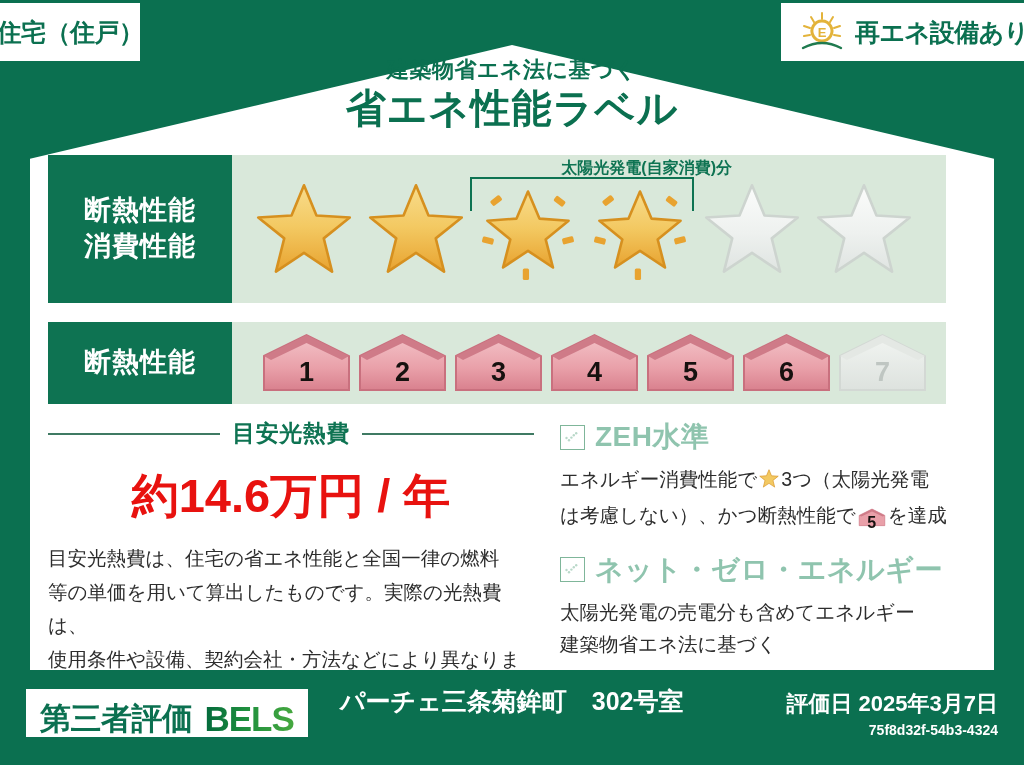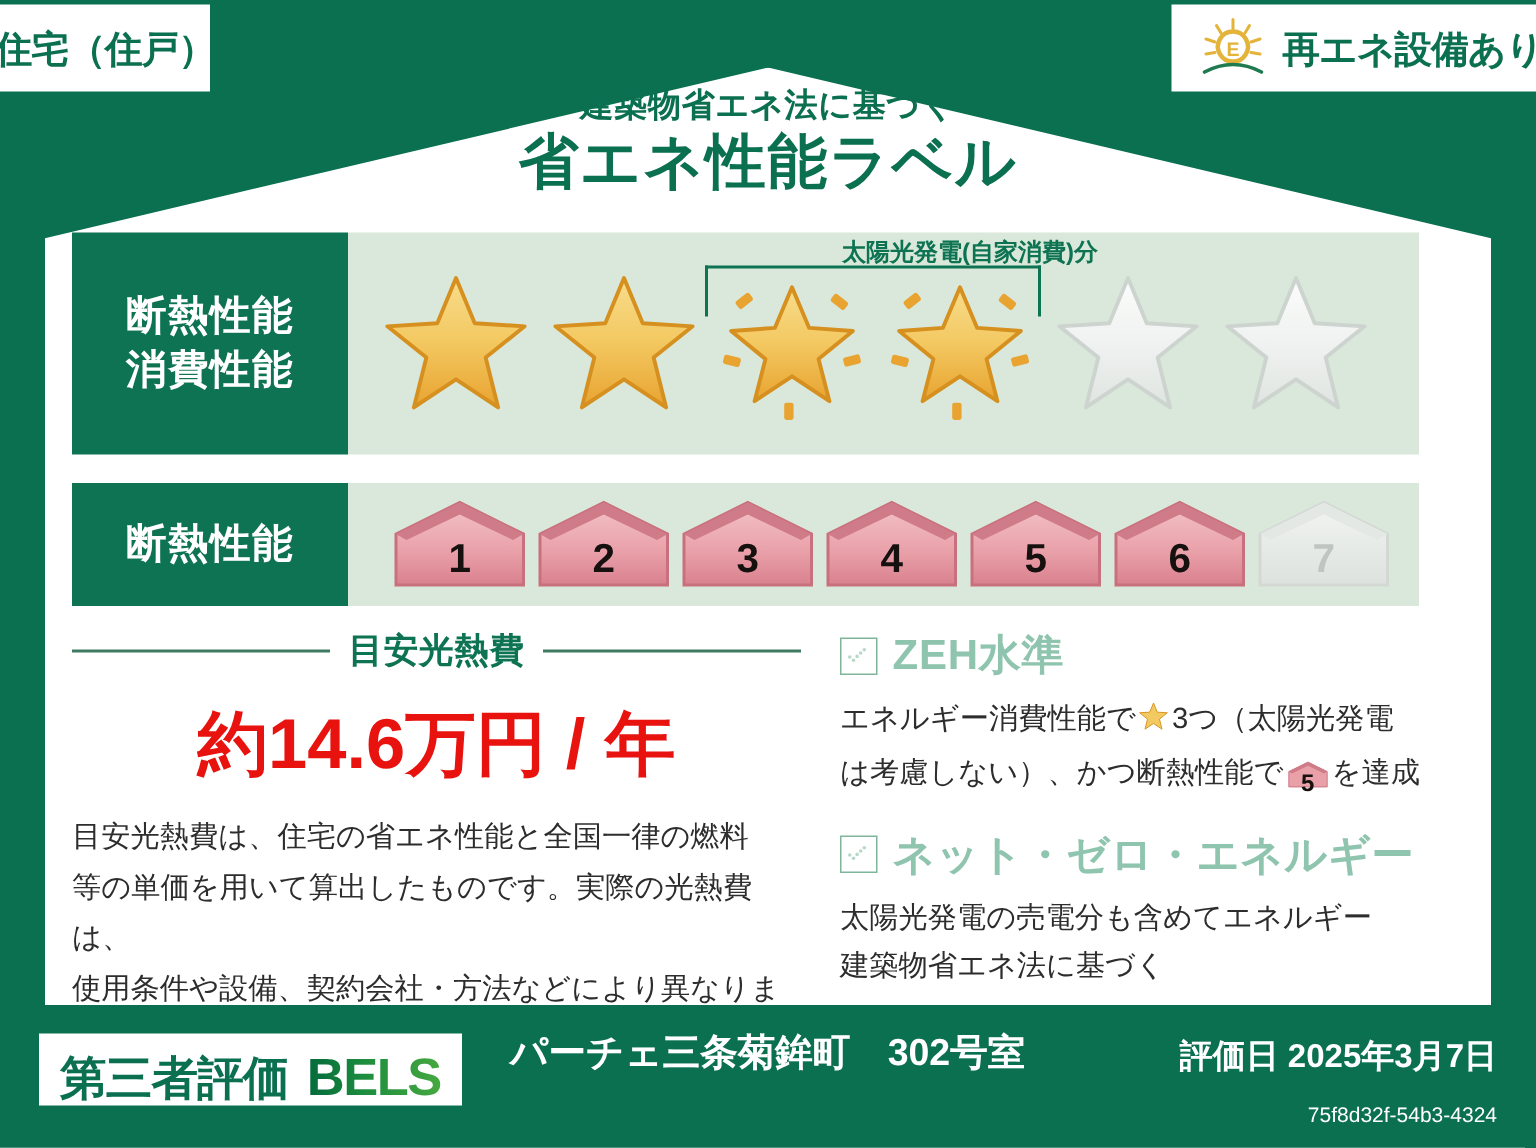--- a/index.html
+++ b/index.html
@@ -346,23 +346,23 @@
   .eval-date {
     color: #ffffff;
     font-size: 22px;
     font-weight: bold;
     white-space: nowrap;
     letter-spacing: 0px;
   }
   .eval-id {
     color: #ffffff;
     font-size: 14px;
-    font-weight: normal;
-    white-space: nowrap;
-    margin-top: 16px;
+    font-weight: bold;
+    white-space: nowrap;
+    margin-top: 3px;
     letter-spacing: 0px;
   }
 </style>
 </head>
 <body>
 
 <div id="label-root">
 
   <div class="house-panel"></div>
 

